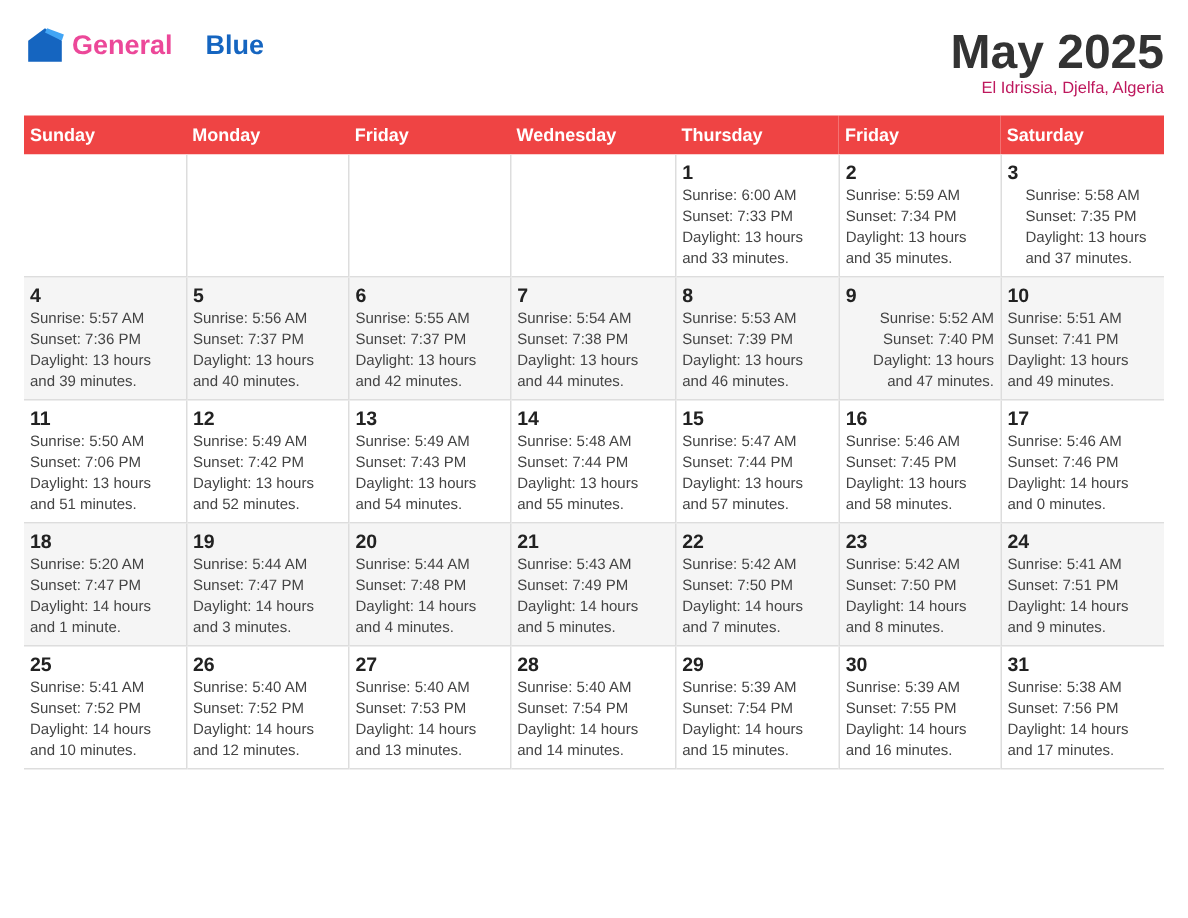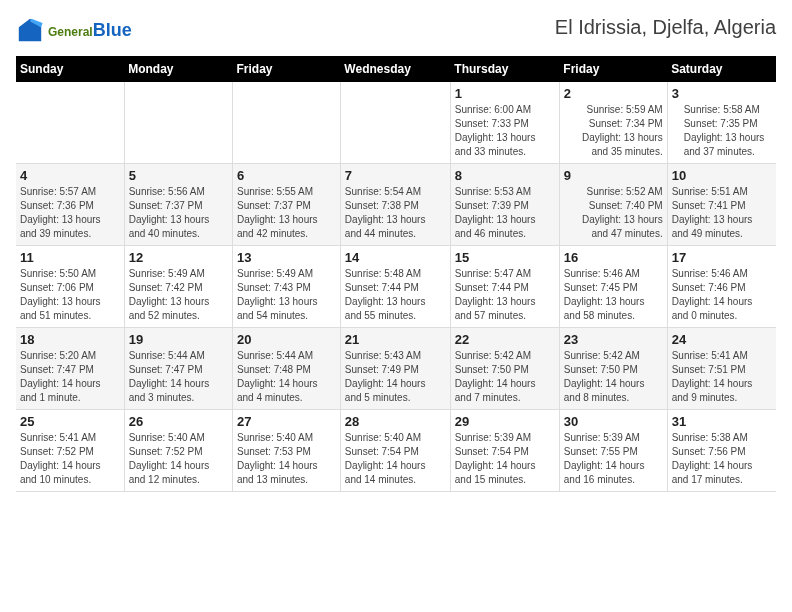--- a/index.html
+++ b/index.html
@@ -15,52 +15,53 @@
       justify-content: space-between;
       align-items: flex-start;
       margin-bottom: 12px;
     }
     .logo {
       display: flex;
       align-items: center;
       gap: 4px;
     }
     .logo-text-general {
-      font-size: 12px;
-      font-weight: bold;
-      color: #4d7c0f;
+      font-size: 18px;
+      font-weight: bold;
+      color: #ec4899;
     }
     .logo-text-blue {
       font-size: 18px;
       font-weight: bold;
       color: #1565c0;
+      padding-left: 22px;
     }
     .logo-icon {
       width: 28px;
       height: 28px;
     }
     .title-area {
       text-align: right;
     }
     .month-title {
       font-size: 32px;
       font-weight: bold;
       color: #333;
     }
     .location-title {
-      font-size: 20px;
-      color: #404040;
+      font-size: 11px;
+      color: #be185d;
     }
     table {
       width: 100%;
       border-collapse: collapse;
       font-size: 11px;
     }
     thead tr {
-      background-color: #000000;
+      background-color: #ef4444;
       color: #fff;
     }
     thead th {
       padding: 6px 4px;
       text-align: left;
       font-size: 12px;
       font-weight: bold;
     }
     tbody tr {
       border-bottom: 1px solid #ddd;
@@ -107,20 +108,21 @@
   <div class="logo">
     <svg class="logo-icon" viewBox="0 0 40 40" xmlns="http://www.w3.org/2000/svg">
       <polygon points="20,4 36,16 36,36 4,36 4,16" fill="#1565c0"></polygon>
       <polygon points="22,4 38,10 36,16 20,8" fill="#42a5f5"></polygon>
     </svg>
     <div>
       <span class="logo-text-general">General</span><span class="logo-text-blue">Blue</span>
     </div>
   </div>
   <div class="title-area">
+    <div class="month-title">May 2025</div>
     <div class="location-title">El Idrissia, Djelfa, Algeria</div>
   </div>
 </div>
 
 <table>
   <thead>
     <tr>
     <th>Sunday</th>
         <th>Monday</th>
         <th>Friday</th>
@@ -138,21 +140,21 @@
         <td class="empty-cell"></td>
         <td>
           <span class="day-number">1</span>
           <div class="day-info" style="white-space: pre-line;">Sunrise: 6:00 AM
 Sunset: 7:33 PM
 Daylight: 13 hours
 and 33 minutes.</div>
         </td>
         <td>
           <span class="day-number">2</span>
-          <div class="day-info" style="white-space: pre-line; text-align: right;">Sunrise: 5:59 AM
+          <div class="day-info" style="white-space: pre-line;">Sunrise: 5:59 AM
 Sunset: 7:34 PM
 Daylight: 13 hours
 and 35 minutes.</div>
         </td>
         <td>
           <span class="day-number">3</span>
           <div class="day-info" style="white-space: pre-line; margin-left: 12px;">Sunrise: 5:58 AM
 Sunset: 7:35 PM
 Daylight: 13 hours
 and 37 minutes.</div>

